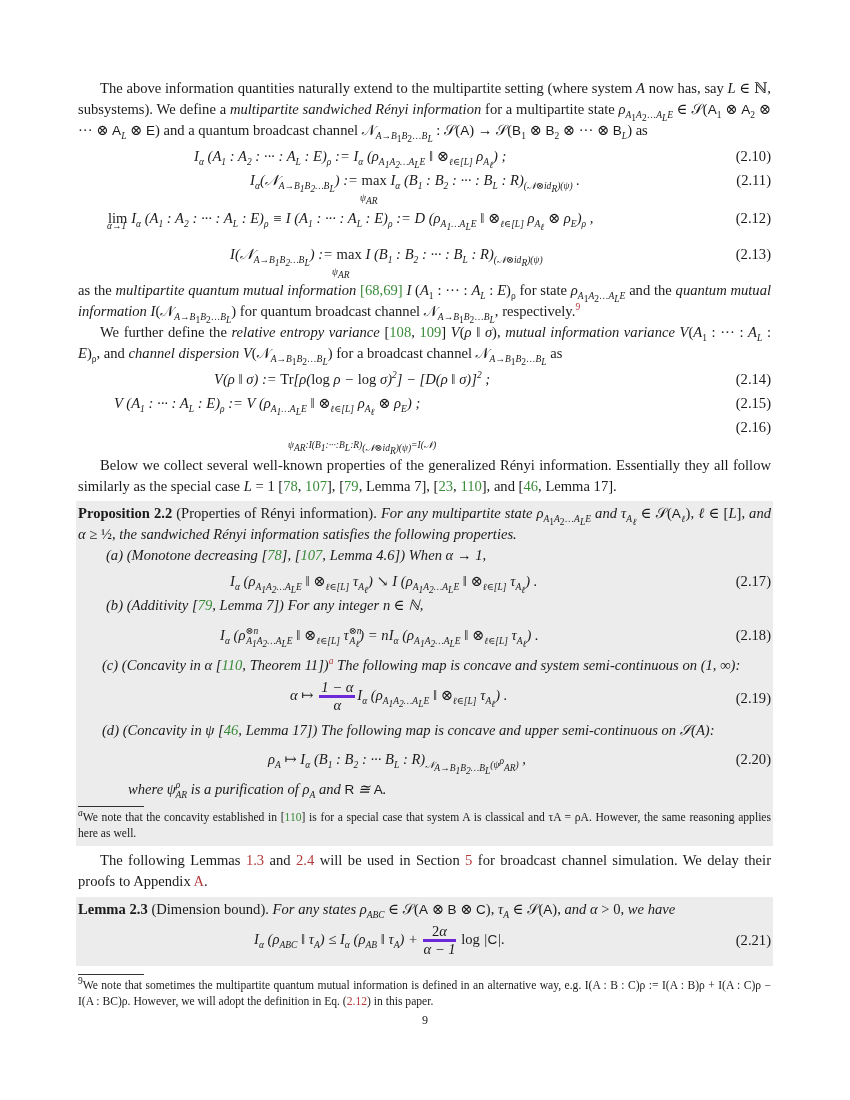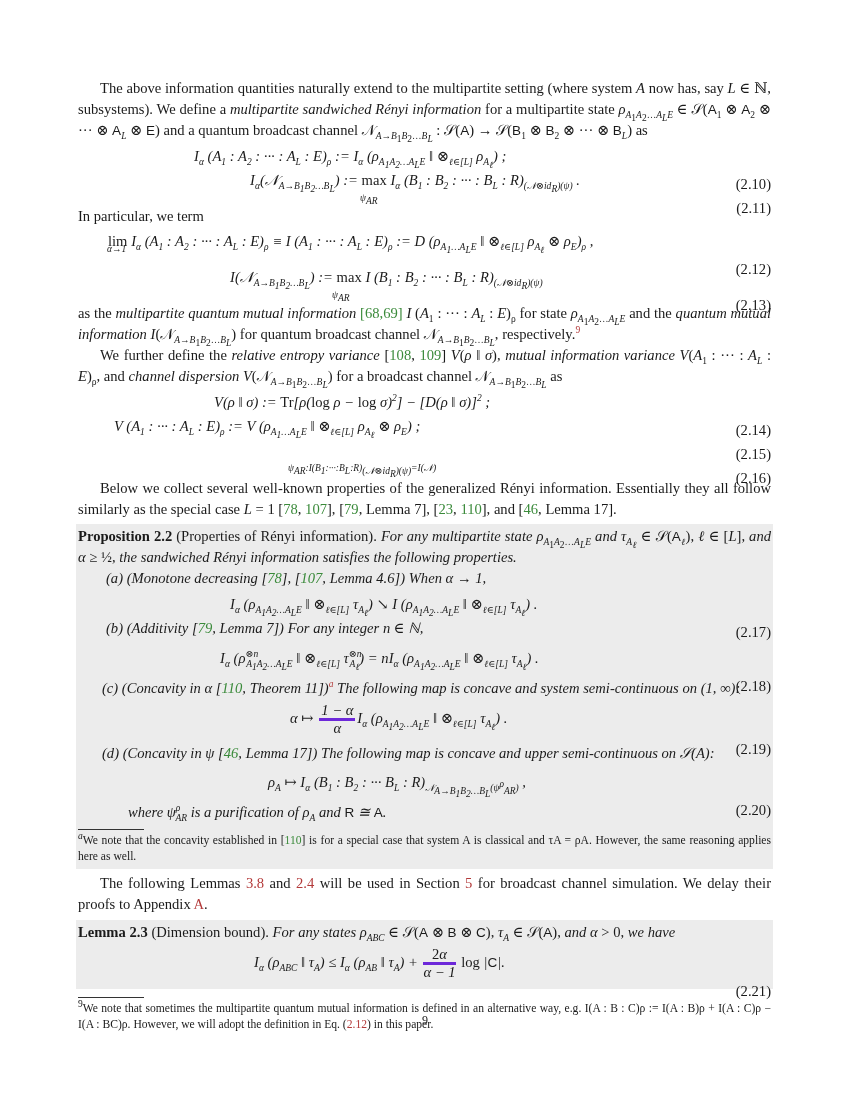--- a/index.html
+++ b/index.html
@@ -9,21 +9,21 @@
           font-family: "Liberation Serif", "DejaVu Serif", serif; font-size: 14.6px; line-height: 21px; }
   p { margin: 0; text-align: justify; }
   .indent { text-indent: 22px; }
   i, .it { font-style: italic; }
   .cite { color: #3a8a3a; font-family: Liberation Serif, serif; }
   .ref { color: #b33a3a; }
   .sf { font-family: "Liberation Sans", "DejaVu Sans", sans-serif; font-size: 13.5px; }
   sub, sup { font-size: 9.5px; line-height: 0; }
   .eq { position: relative; height: 22px; margin: 2px 0; white-space: nowrap; }
   .eq .body { position: absolute; top: 0; font-style: italic; }
-  .eq .num { position: absolute; right: 0; top: 0; font-style: normal; margin-top: 28px; }
+  .eq .num { position: absolute; right: 0; top: 0; font-style: normal; }
   .eq.tall { height: 34px; }
   .under { position: absolute; font-size: 9.5px; font-style: italic; }
   .box { background: #ececec; margin: 4px -2px 0 -2px; padding: 2px 2px 4px 2px; }
   .item { padding-left: 26px; text-indent: -22px; }
   b.head { font-weight: bold; }
   .fnrule { width: 66px; border-top: 1px solid #333; margin: 6px 0 3px 0; }
   .fn { font-size: 11.6px; line-height: 16px; }
   .pagenum { position: absolute; left: 0; width: 850px; top: 1013px; text-align: center; font-size: 12px;
              font-family: "Liberation Serif", serif; }
   .frac { display: inline-block; vertical-align: middle; text-align: center; margin: 0 2px; }
@@ -40,21 +40,20 @@
   <div class="eq" style="margin-top:5px;">
     <span class="body" style="left:116px;"><i>I</i><sub>α</sub> (<i>A</i><sub>1</sub> : <i>A</i><sub>2</sub> : ··· : <i>A<sub>L</sub></i> : <i>E</i>)<sub>ρ</sub> := <i>I</i><sub>α</sub> (<i>ρ</i><sub><i>A</i><sub>1</sub><i>A</i><sub>2</sub>…<i>A<sub>L</sub>E</i></sub> ‖ ⊗<sub><i>ℓ</i>∈[<i>L</i>]</sub> <i>ρ</i><sub><i>A<sub>ℓ</sub></i></sub>) ;</span>
     <span class="num">(2.10)</span>
   </div>
   <div class="eq tall">
     <span class="body" style="left:172px;"><i>I</i><sub>α</sub>(𝒩<sub><i>A</i>→<i>B</i><sub>1</sub><i>B</i><sub>2</sub>…<i>B<sub>L</sub></i></sub>) := <span style="font-style:normal">max</span> <i>I</i><sub>α</sub> (<i>B</i><sub>1</sub> : <i>B</i><sub>2</sub> : ··· : <i>B<sub>L</sub></i> : <i>R</i>)<sub>(𝒩⊗id<sub><i>R</i></sub>)(<i>ψ</i>)</sub> .</span>
     <span class="under" style="left:282px; top:18px;">ψ<sub>AR</sub></span>
     <span class="num">(2.11)</span>
   </div>
 
-  <p style="margin-top:2px;">In particular, we term</p>
 
   <div class="eq tall" style="margin-top:4px;">
     <span class="body" style="left:30px;"><span style="font-style:normal">lim</span> <i>I</i><sub>α</sub> (<i>A</i><sub>1</sub> : <i>A</i><sub>2</sub> : ··· : <i>A<sub>L</sub></i> : <i>E</i>)<sub>ρ</sub> ≡ <i>I</i> (<i>A</i><sub>1</sub> : ··· : <i>A<sub>L</sub></i> : <i>E</i>)<sub>ρ</sub> := <i>D</i> (<i>ρ</i><sub><i>A</i><sub>1</sub>…<i>A<sub>L</sub>E</i></sub> ‖ ⊗<sub><i>ℓ</i>∈[<i>L</i>]</sub> <i>ρ</i><sub><i>A<sub>ℓ</sub></i></sub> ⊗ <i>ρ<sub>E</sub></i>)<sub>ρ</sub> ,</span>
     <span class="under" style="left:29px; top:8px;">α→1</span>
     <span class="num">(2.12)</span>
   </div>
   <div class="eq tall">
     <span class="body" style="left:152px;"><i>I</i>(𝒩<sub><i>A</i>→<i>B</i><sub>1</sub><i>B</i><sub>2</sub>…<i>B<sub>L</sub></i></sub>) := <span style="font-style:normal">max</span> <i>I</i> (<i>B</i><sub>1</sub> : <i>B</i><sub>2</sub> : ··· : <i>B<sub>L</sub></i> : <i>R</i>)<sub>(𝒩⊗id<sub><i>R</i></sub>)(<i>ψ</i>)</sub></span>
     <span class="under" style="left:254px; top:18px;">ψ<sub>AR</sub></span>
     <span class="num">(2.13)</span>
@@ -104,21 +103,21 @@
     <div class="eq tall">
       <span class="body" style="left:190px; top:6px;"><i>ρ<sub>A</sub></i> ↦ <i>I</i><sub>α</sub> (<i>B</i><sub>1</sub> : <i>B</i><sub>2</sub> : ··· <i>B<sub>L</sub></i> : <i>R</i>)<sub>𝒩<sub>A→B<sub>1</sub>B<sub>2</sub>…B<sub>L</sub></sub>(ψ<sup>ρ</sup><sub>AR</sub>)</sub> ,</span>
       <span class="num" style="top:6px;">(2.20)</span>
     </div>
     <p class="it" style="margin-left:50px; margin-top:2px;"><span>where ψ</span><sup>ρ</sup><sub style="margin-left:-5px;">AR</sub> is a purification of ρ<sub>A</sub> and <span class="sf" style="font-style:normal">R</span> ≅ <span class="sf" style="font-style:normal">A</span>.</p>
 
     <div class="fnrule"></div>
     <p class="fn"><sup style="font-style:italic;">a</sup><span>We note that the concavity established in [</span><span class="cite">110</span><span>] is for a special case that system A is classical and τA = ρA. However, the same reasoning applies here as well.</span></p>
   </div>
 
-  <p class="indent" style="margin-top:4px;"><span>The following Lemmas </span><span class="ref">3.8</span><span> and </span><span class="ref">2.4</span><span> will be used in Section </span><span class="ref">5</span><span> for broadcast channel simulation. We delay their proofs to Appendix </span><span class="ref">A</span><span>.</span></p>
+  <p class="indent" style="margin-top:4px;"><span>The following Lemmas </span><span class="ref">1.3</span><span> and </span><span class="ref">2.4</span><span> will be used in Section </span><span class="ref">5</span><span> for broadcast channel simulation. We delay their proofs to Appendix </span><span class="ref">A</span><span>.</span></p>
 
   <div class="box" style="margin-top:5px;">
     <p><b class="head">Lemma 2.3</b> <span>(Dimension bound).</span> <i>For any states ρ<sub>ABC</sub></i> ∈ 𝒮(<span class="sf">A</span> ⊗ <span class="sf">B</span> ⊗ <span class="sf">C</span>), <i>τ<sub>A</sub></i> ∈ 𝒮(<span class="sf">A</span>), <i>and α</i> &gt; 0, <i>we have</i></p>
     <div class="eq tall" style="height:38px;">
       <span class="body" style="left:176px; top:2px;"><i>I</i><sub>α</sub> (<i>ρ<sub>ABC</sub></i> ‖ <i>τ<sub>A</sub></i>) ≤ <i>I</i><sub>α</sub> (<i>ρ<sub>AB</sub></i> ‖ <i>τ<sub>A</sub></i>) + <span class="frac"><span class="top" style="font-style:normal">2<i>α</i></span><span><i>α</i> − 1</span></span> <span style="font-style:normal">log</span> |<span class="sf" style="font-style:normal">C</span>|.</span>
       <span class="num" style="top:8px;">(2.21)</span>
     </div>
   </div>
 
   <div class="fnrule" style="margin-top:8px;"></div>

